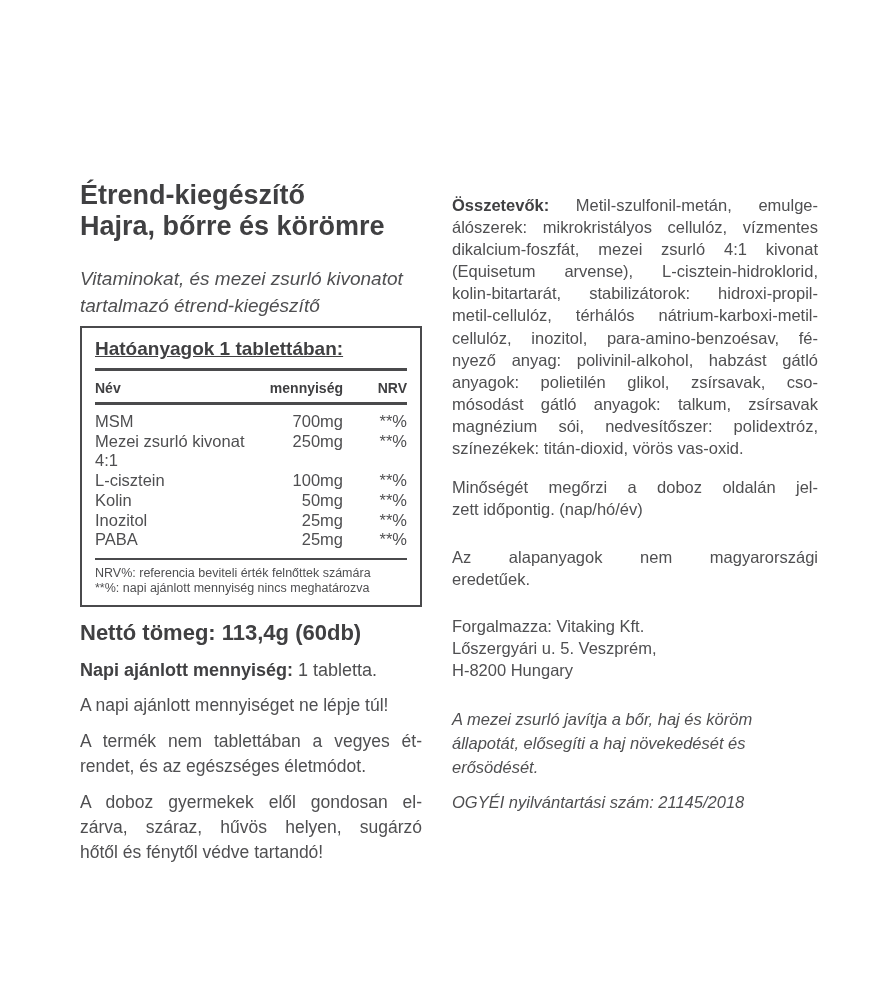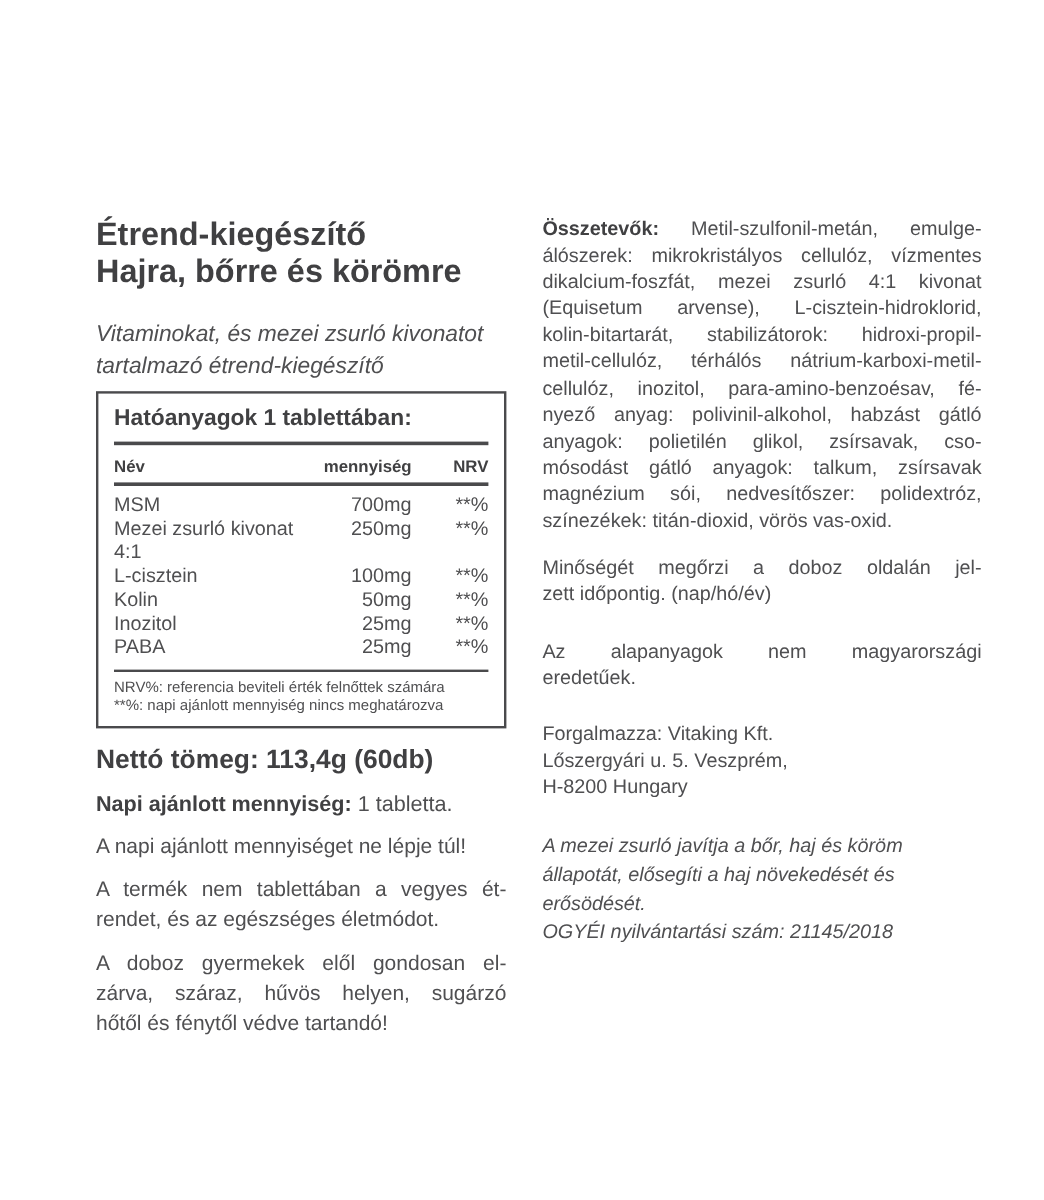--- a/index.html
+++ b/index.html
@@ -6,57 +6,57 @@
   html, body { width: 870px; height: 1000px; }
   body {
     background: #ffffff;
     font-family: "Liberation Sans", sans-serif;
     color: #4f4f51;
     overflow: hidden;
   }
   .page { position: relative; width: 870px; height: 888px; background: #fff; }
 
   .col-left  { position: absolute; left: 80px;  top: 180px; width: 342px; }
-  .col-right { position: absolute; left: 452px; top: 180px; width: 366px; }
+  .col-right { position: absolute; left: 452px; top: 194px; width: 366px; }
 
   
   .llines > div, .jlines > div, .jline { white-space: nowrap; }
   .jlines > div, .jline { text-align: justify; text-align-last: justify; }
   .jlines > div:last-child { text-align-last: left; }
 
   .b { font-weight: bold; color: #404042; text-align: right; }
   .italic { font-style: italic; }
 
   
   .title { font-size: 27px; font-weight: bold; line-height: 31px; color: #404042; }
   .subtitle { margin-top: 23px; font-size: 19px; font-style: italic; line-height: 27px; color: #4f4f51; }
 
   .facts { margin-top: 7px; border: 2px solid #4a4a4c; padding: 10px 13px 7px 13px; }
-  .facts-heading { font-size: 19px; font-weight: bold; line-height: 22px; color: #404042; }
+  .facts-heading { font-size: 19px; font-weight: bold; line-height: 22px; color: #404042; text-decoration: underline; }
   .rule3 { border-top: 3px solid #4a4a4c; margin-top: 8px; }
   .rule2 { border-top: 2px solid #4a4a4c; }
   .facts-header { display: flex; font-size: 14px; font-weight: bold; color: #404042; padding: 9px 0 6px 0; }
   .c-name { flex: 1; text-align: left; }
   .c-qty  { width: 84px; text-align: right; }
   .c-nrv  { width: 64px; text-align: right; }
   .facts-rows { padding: 7px 0 8px 0; }
   .facts-row { display: flex; font-size: 16.5px; line-height: 19.7px; }
   .footnotes { margin-top: 6px; font-size: 12.5px; line-height: 15px; padding-bottom: 2px; }
 
   .net { margin-top: 13px; font-size: 22px; font-weight: bold; line-height: 26px; color: #404042; }
   .daily { margin-top: 12px; font-size: 18px; line-height: 24px; }
   .para { margin-top: 11px; font-size: 17.5px; line-height: 25px; }
 
   
   .rpara { font-size: 16.5px; line-height: 22.1px; }
   .mt-q { margin-top: 17px; }
   .mt-o { margin-top: 26px; }
   .mt-a { margin-top: 24px; }
   .mt-c { margin-top: 26px; line-height: 24px; }
-  .mt-r { line-height: 24px; font-style: italic; }
+  .mt-r { margin-top: 11px; line-height: 24px; font-style: italic; }
 </style>
 </head>
 <body>
 
 <div class="page">
 
   <div class="col-left">
 
     <div class="title llines">
         <div>Étrend-kiegészítő</div>

